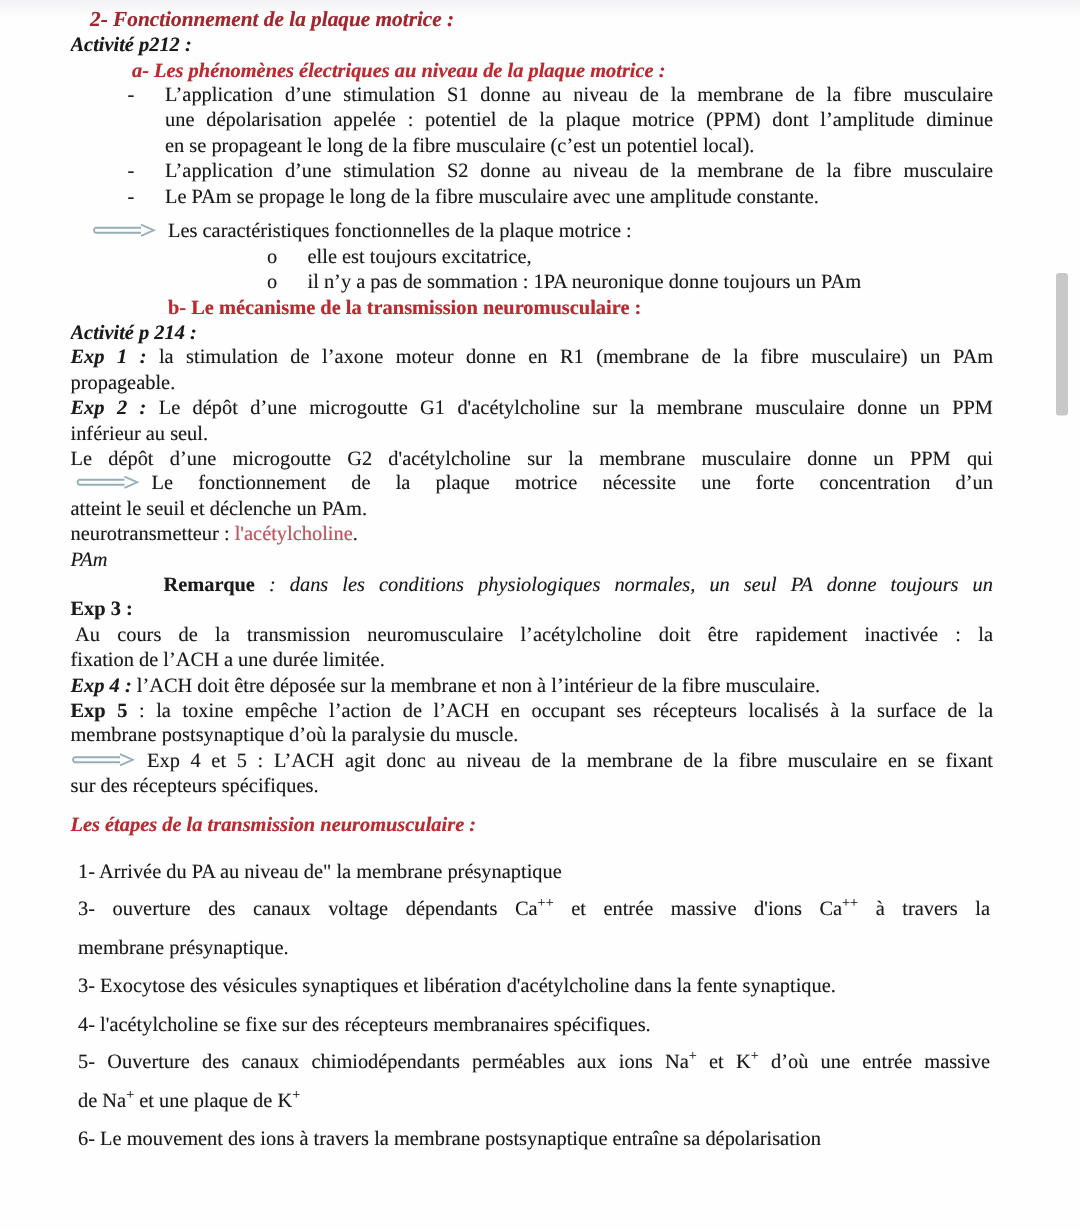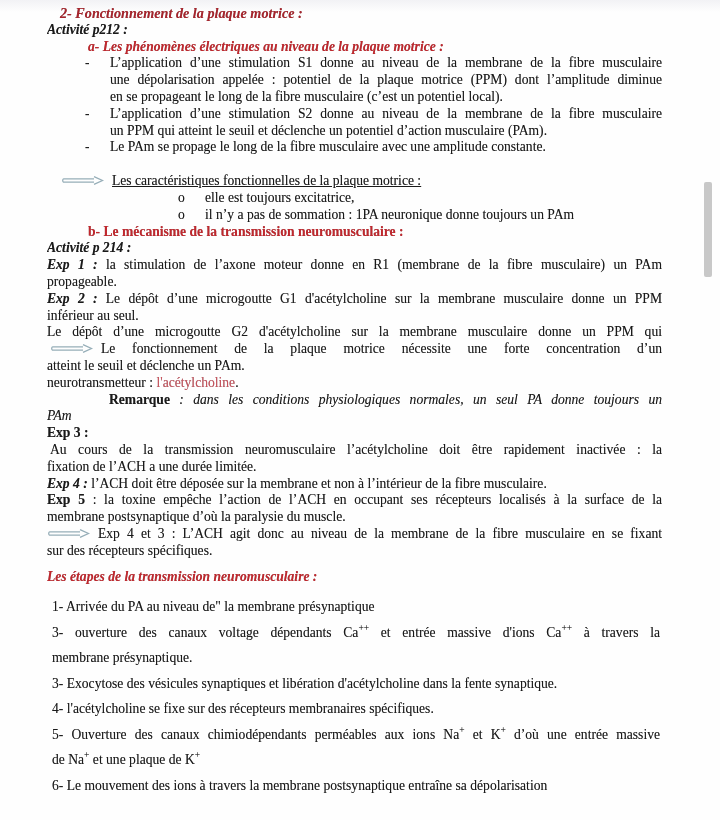--- a/index.html
+++ b/index.html
@@ -22,28 +22,28 @@
     background:linear-gradient(#f2f2f5,#fefefe);}
   .scroll-thumb{position:absolute;right:8px;top:182px;width:8px;height:95px;
     background:var(--scrollbar);border-radius:2px;}
   .content{position:absolute;left:47px;top:5px;width:615px;overflow:hidden;
     font-size:13.6px;line-height:16.8px;}
   .ln{white-space:nowrap;}
   .jl{text-align:justify;text-align-last:justify;-moz-text-align-last:justify;}
   .h-main{margin-left:13px;color:var(--heading-red);font-weight:700;font-style:italic;font-size:14.2px;}
   .h-act{font-weight:700;font-style:italic;}
   .h-sub{margin-left:41px;color:var(--sub-red);font-weight:700;font-style:italic;}
-  .h-subb{margin-left:41px;color:var(--sub-red);font-weight:700;}
+  .h-subb{margin-left:65px;color:var(--sub-red);font-weight:700;}
   .h-steps{color:var(--sub-red);font-weight:700;font-style:italic;margin-top:9px;}
   .drow{display:flex;}
   .dash{flex:0 0 25px;margin-left:38px;}
   .dtext{width:552px;overflow:hidden;}
   .orow{margin-left:131px;display:flex;}
   .ob{flex:0 0 27px;}
-  .arow1{margin-left:14px;margin-top:17px;text-decoration:underline;}
+  .arow1{margin-left:14px;margin-top:7px;}
   .arow2{margin-left:3px;}
   .arow3{margin-left:0;}
   .arrow{color:var(--arrow);margin-right:7px;vertical-align:-1px;}
   .bi{font-weight:700;font-style:italic;}
   .b{font-weight:700;}
   .it{font-style:italic;}
   .remark1{text-indent:62px;}
   .red-hl{color:var(--highlight-red);margin-top:17px;}
   sup{font-size:9.5px;line-height:0;vertical-align:super;}
   .steps{margin-top:9px;margin-left:5px;width:610px;}
@@ -68,21 +68,20 @@
       <div class="dtext">
         <div class="ln jl">L’application d’une stimulation S1 donne au niveau de la membrane de la fibre musculaire</div>
         <div class="ln jl">une dépolarisation appelée : potentiel de la plaque motrice (PPM) dont l’amplitude diminue</div>
         <div class="ln">en se propageant le long de la fibre musculaire (c’est un potentiel local).</div>
       </div>
     </div>
     <div class="drow">
       <span class="dash">-</span>
       <div class="dtext">
         <div class="ln jl">L’application d’une stimulation S2 donne au niveau de la membrane de la fibre musculaire</div>
-        <div class="ln">un PPM qui atteint le seuil et déclenche un potentiel d’action musculaire (PAm).</div>
       </div>
     </div>
     <div class="drow">
       <span class="dash">-</span>
       <div class="dtext">
         <div class="ln">Le PAm se propage le long de la fibre musculaire avec une amplitude constante.</div>
       </div>
     </div>
 
     <div class="ln arow1">
@@ -114,37 +113,37 @@
     <div class="ln jl arow2">
       <svg class="arrow" width="44" height="11" viewBox="0 0 52 12">
         <path d="M3 4 H39 M3 8 H39 M3 4 A2.5 2.5 0 0 0 3 8" fill="none" stroke="currentColor" stroke-width="1.5"></path>
         <path d="M39 1.5 L49 6 L39 10.5" fill="none" stroke="currentColor" stroke-width="1.5"></path>
       </svg><span>Le fonctionnement de la plaque motrice nécessite une forte concentration d’un</span>
     </div>
 
     <div class="ln">atteint le seuil et déclenche un PAm.</div>
     <div class="ln"><span>neurotransmetteur : </span><span class="red-hl">l'acétylcholine</span><span>.</span></div>
 
+    <div class="ln it">PAm</div>
     <div class="ln jl remark1"><b>Remarque</b><i> : dans les conditions physiologiques normales, un seul PA donne toujours un</i></div>
-    <div class="ln it">PAm</div>
 
     <div class="ln b">Exp 3 :</div>
     <div class="ln jl" style="padding-left:3px;">Au cours de la transmission neuromusculaire l’acétylcholine doit être rapidement inactivée : la</div>
     <div class="ln">fixation de l’ACH a une durée limitée.</div>
 
     <div class="ln"><b class="bi">Exp 4 :</b><span> l’ACH doit être déposée sur la membrane et non à l’intérieur de la fibre musculaire.</span></div>
 
     <div class="ln jl"><b>Exp 5</b><span> : la toxine empêche l’action de l’ACH en occupant ses récepteurs localisés à la surface de la</span></div>
     <div class="ln">membrane postsynaptique d’où la paralysie du muscle.</div>
 
     <div class="ln jl arow3">
       <svg class="arrow" width="44" height="11" viewBox="0 0 52 12">
         <path d="M3 4 H39 M3 8 H39 M3 4 A2.5 2.5 0 0 0 3 8" fill="none" stroke="currentColor" stroke-width="1.5"></path>
         <path d="M39 1.5 L49 6 L39 10.5" fill="none" stroke="currentColor" stroke-width="1.5"></path>
-      </svg><span>Exp 4 et 3 : L’ACH agit donc au niveau de la membrane de la fibre musculaire en se fixant</span>
+      </svg><span>Exp 4 et 5 : L’ACH agit donc au niveau de la membrane de la fibre musculaire en se fixant</span>
     </div>
     <div class="ln">sur des récepteurs spécifiques.</div>
 
     <div class="ln h-steps">Les étapes de la transmission neuromusculaire :</div>
 
     <div class="steps">
       <div class="step">1- Arrivée du PA au niveau de" la membrane présynaptique</div>
       <div class="step jl"><span>3- ouverture des canaux voltage dépendants Ca</span><sup>++</sup><span> et entrée massive d'ions Ca</span><sup>++</sup><span> à travers la</span></div>
       <div class="step">membrane présynaptique.</div>
       <div class="step">3- Exocytose des vésicules synaptiques et libération d'acétylcholine dans la fente synaptique.</div>

